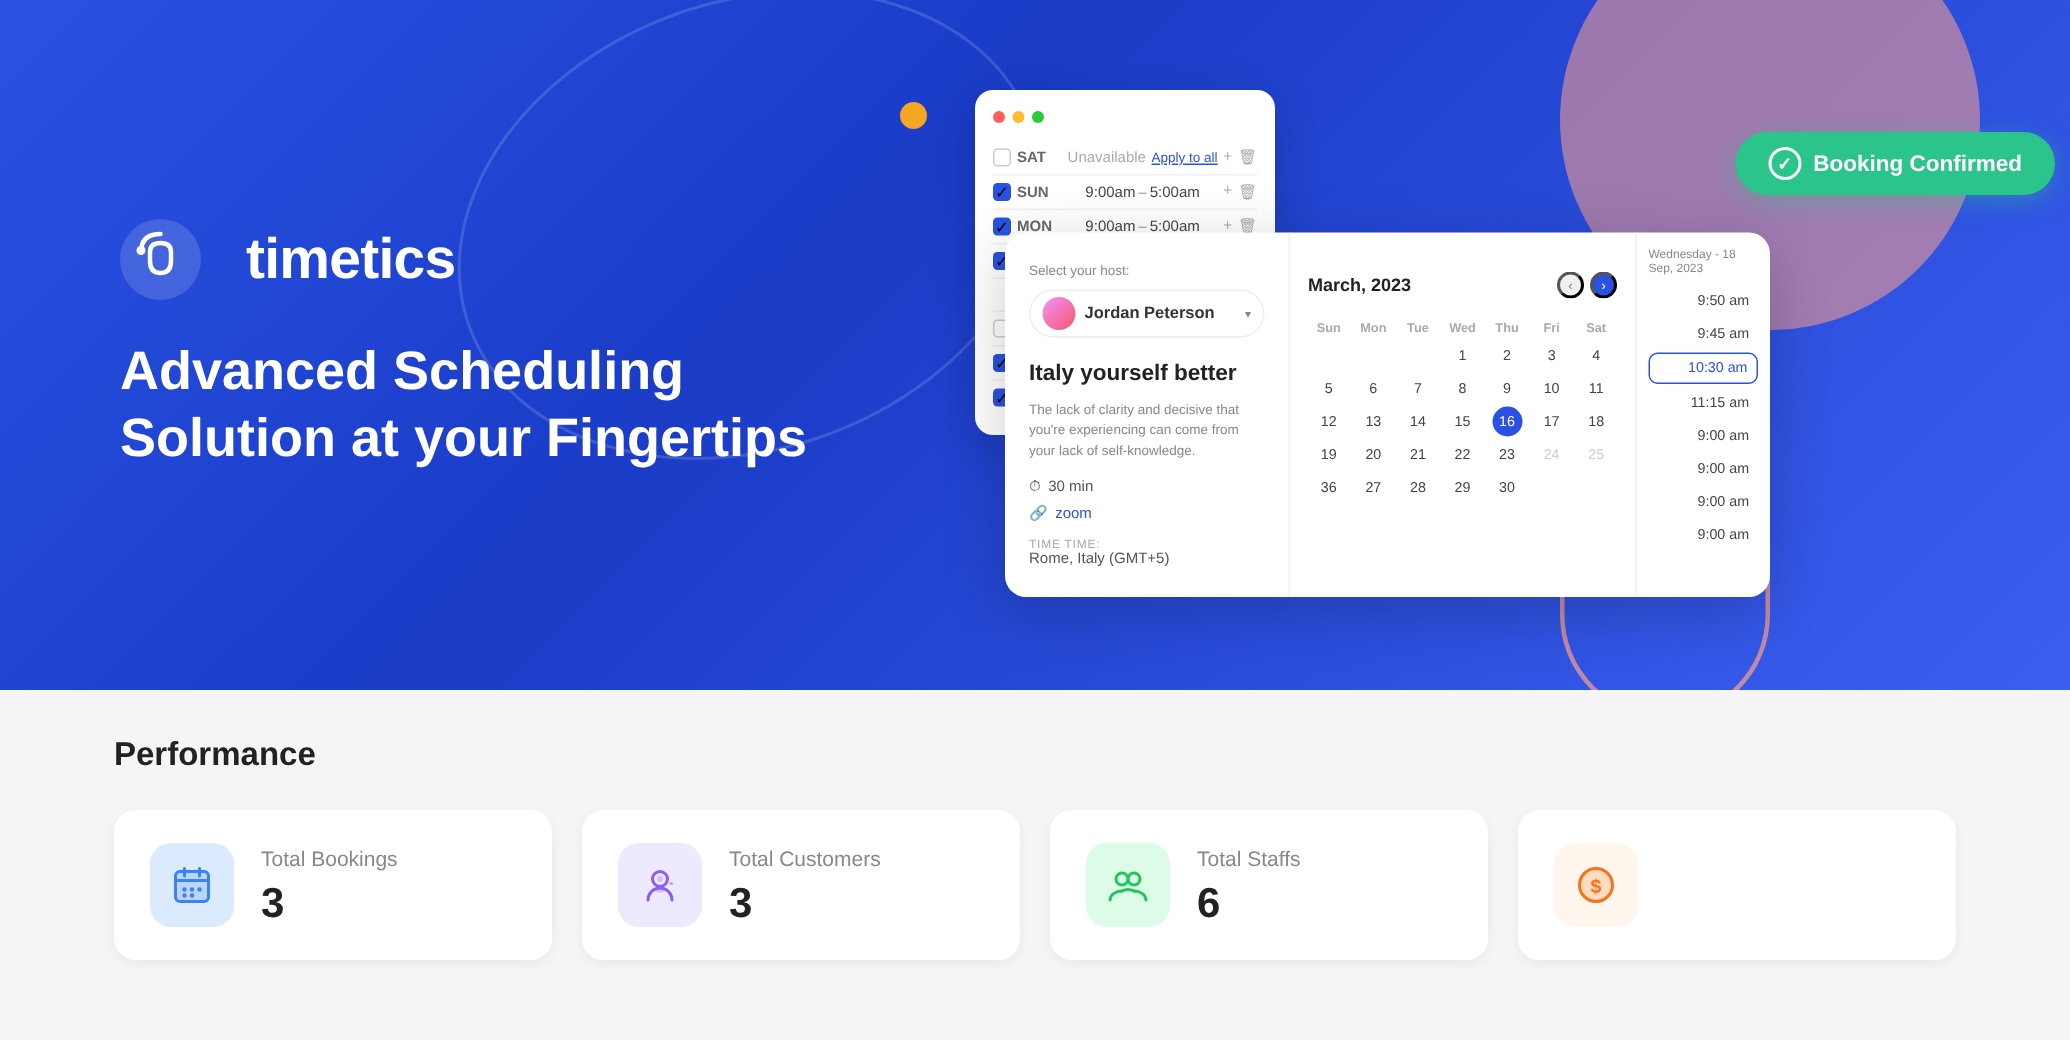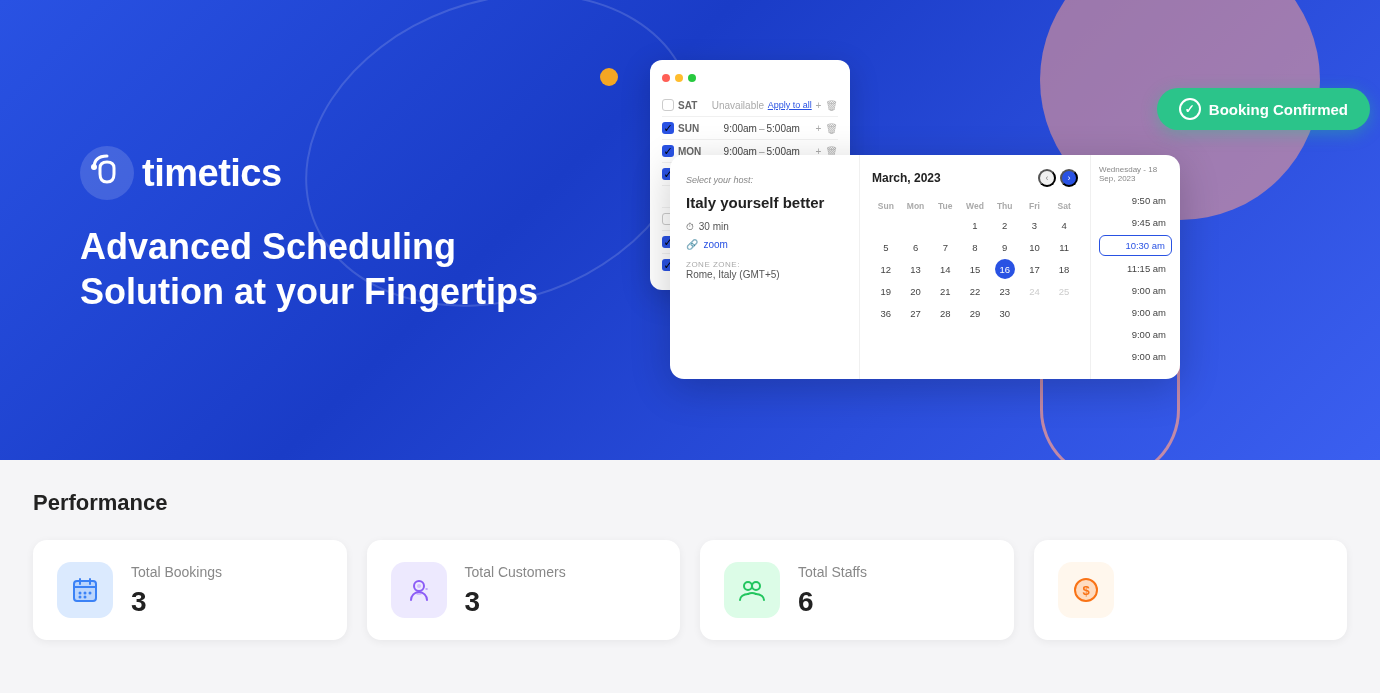--- a/index.html
+++ b/index.html
@@ -64,21 +64,21 @@
     .hero-content {
       padding-left: 80px;
       z-index: 2;
       flex: 0 0 560px;
     }
 
     .logo-area {
       display: flex;
       align-items: center;
       margin-bottom: 24px;
-      gap: 8px;
+      gap: 30px;
       text-align: right;
     }
 
     .logo-icon {
       width: 54px;
       height: 54px;
     }
 
     .logo-text {
       color: white;
@@ -186,21 +186,21 @@
       display: flex;
       overflow: hidden;
     }
 
     .booking-left {
       width: 190px;
       padding: 20px 16px;
       border-right: 1px solid #f0f0f0;
     }
 
-    .host-label { font-size: 9px; color: #888; margin-bottom: 8px; font-style: italic; }
+    .host-label { font-size: 9px; color: #888; margin-bottom: 8px; }
 
     .host-row {
       display: flex;
       align-items: center;
       gap: 6px;
       margin-bottom: 14px;
       padding: 4px 8px;
       border: 1px solid #eee;
       border-radius: 20px;
     }
@@ -219,21 +219,21 @@
     .booking-meta { display: flex; align-items: center; gap: 5px; margin-bottom: 6px; font-size: 10px; color: #555; }
     .meta-icon { font-size: 10px; }
     .zoom-link { color: #2952e3; font-size: 10px; }
 
     .tz-label { font-size: 8px; color: #aaa; margin-top: 8px; letter-spacing: 0.5px; }
     .tz-value { font-size: 10px; color: #555; }
 
     
     .calendar-section {
       flex: 1;
-      padding: 14px 12px;
+      padding: 26px 12px;
     }
 
     .cal-header {
       display: flex;
       align-items: center;
       justify-content: space-between;
       margin-bottom: 12px;
     }
 
     .cal-month { font-size: 12px; font-weight: 700; color: #222; }
@@ -283,21 +283,21 @@
       border-radius: 4px;
       margin-bottom: 3px;
       text-align: right;
     }
     .ts-item.active { border: 1.5px solid #2952e3; color: #2952e3; border-radius: 6px; }
 
     
     .bottom {
       background: #f5f5f7;
       height: 233px;
-      padding: 30px 33px;
+      padding: 30px 76px;
     }
 
     .perf-title {
       font-size: 22px;
       font-weight: 700;
       color: #222;
       margin-bottom: 24px;
     }
 
     .stats-grid {
@@ -459,31 +459,37 @@
 
     <div class="booking-confirmed">
       <div class="check-circle">✓</div>
       <span>Booking Confirmed</span>
     </div>
 
     <div class="booking-window">
 
       <div class="booking-left">
         <div class="host-label">Select your host:</div>
+        <div class="host-row">
+          <div class="avatar-small"></div>
+          <span class="host-name">Jordan Peterson</span>
+          <span class="chevron-down">▾</span>
+        </div>
         <div class="booking-title">Italy yourself better</div>
+        <div class="booking-desc">The lack of clarity and decisive that you're experiencing can come from your lack of self-knowledge.</div>
         <div class="booking-meta">
           <span class="meta-icon">⏱</span>
           <span>30 min</span>
         </div>
         <div class="booking-meta">
           <span class="meta-icon">🔗</span>
           <span class="zoom-link">zoom</span>
         </div>
         <div style="margin-top:10px">
-          <div class="tz-label">ZONE ZONE:</div>
+          <div class="tz-label">TIME TIME:</div>
           <div class="tz-value">Rome, Italy (GMT+5)</div>
         </div>
       </div>
 
       <div class="calendar-section">
         <div class="cal-header">
           <span class="cal-month">March, 2023</span>
           <div class="cal-nav">
             <button class="cal-nav-btn cal-nav-prev">‹</button>
             <button class="cal-nav-btn cal-nav-next">›</button>

